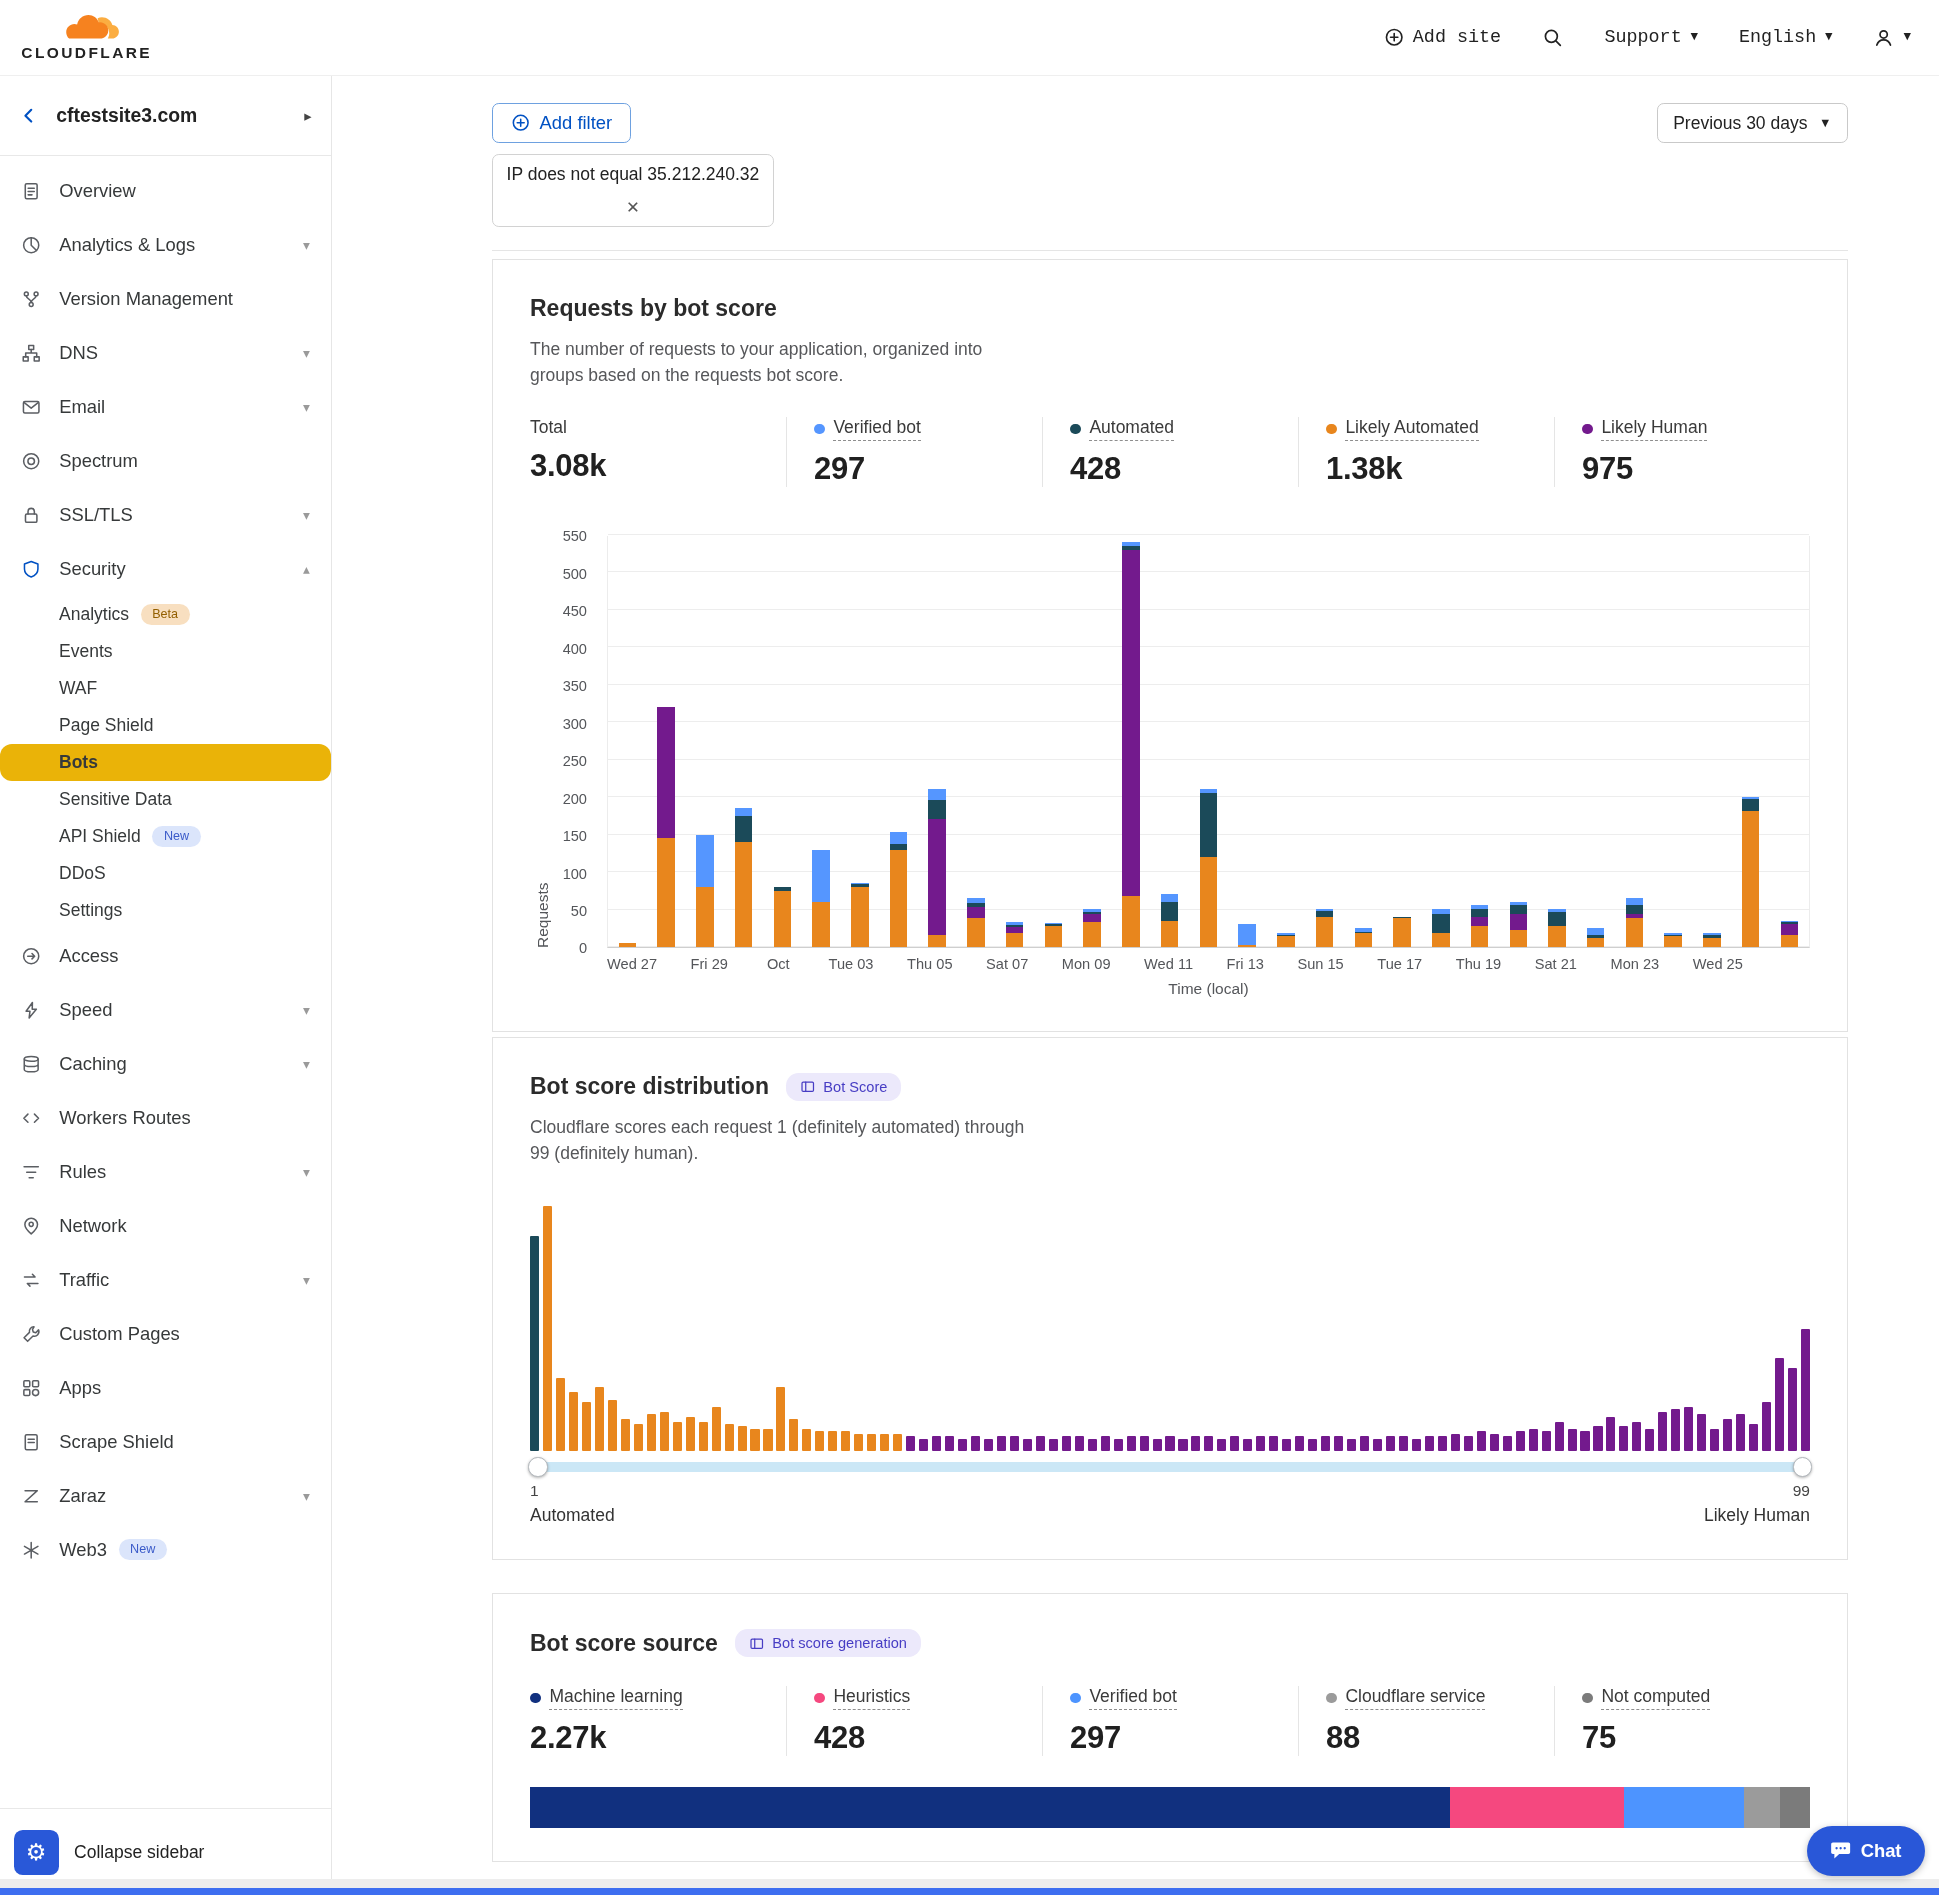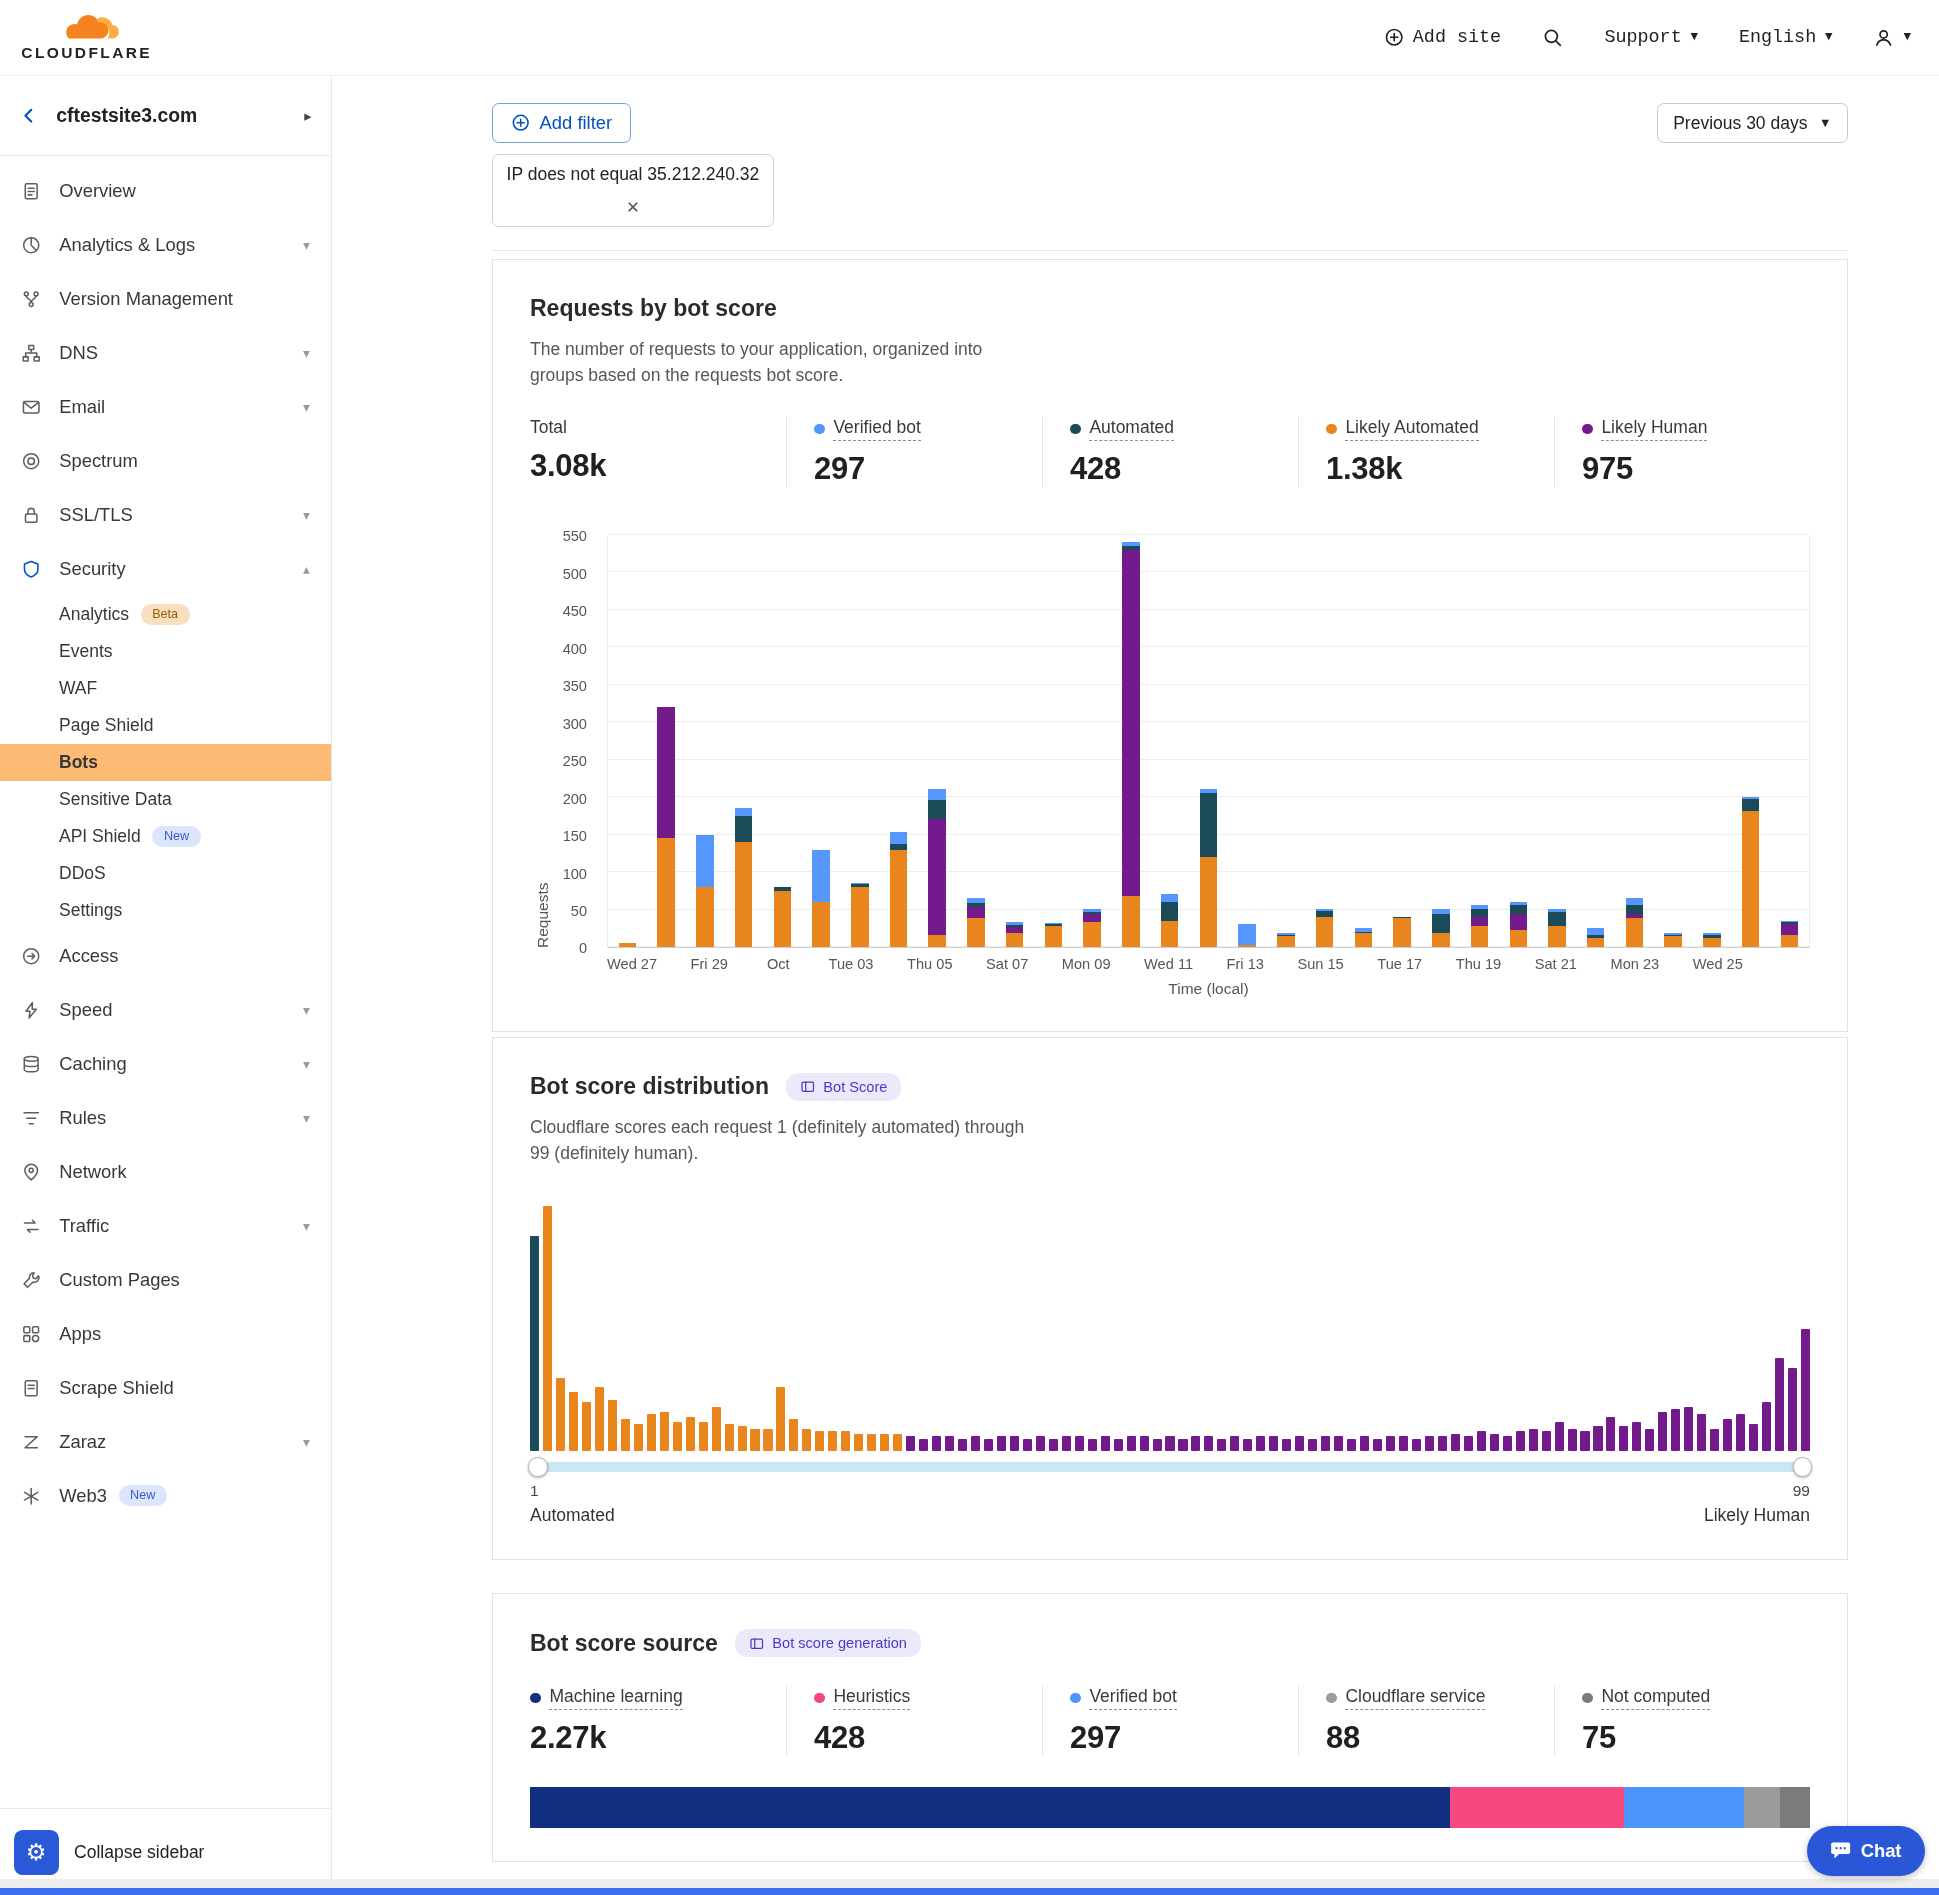--- a/index.html
+++ b/index.html
@@ -29,21 +29,21 @@
   .site-name{font-size:19.4px;font-weight:bold;color:#222;}
   .site-chev{margin-left:auto;color:#444;font-size:14.6px;cursor:pointer;}
   nav{padding-top:7.8px;}
   .nav-item{display:flex;align-items:center;padding:0 21.3px;height:54px;font-size:18.4px;color:#36393a;cursor:pointer;}
   .nav-item .nav-icon{width:20.4px;height:20.4px;margin-right:17.5px;color:#5b5e63;flex:0 0 20.4px;}
   .nav-item.blue-icon .nav-icon{color:#0051c3;}
   .nav-icon svg{width:20.4px;height:20.4px;fill:none;stroke:currentColor;stroke-width:1.5;stroke-linecap:round;stroke-linejoin:round;display:block;}
   .nav-label{flex:0 1 auto;}
   .chev{margin-left:auto;color:#9a9a9a;font-size:13.6px;}
   .nav-child{display:flex;align-items:center;padding:0 21.3px 0 59px;height:37px;font-size:17.5px;color:#36393a;cursor:pointer;}
-  .nav-child.active{background:#fdba74;font-weight:bold;}
+  .nav-child.active{background:#eab308;font-weight:bold;border-radius:12px;}
   .badge{margin-left:11.6px;font-size:12.6px;padding:2.9px 11.6px;border-radius:10.7px;line-height:1.2;}
   .badge.beta{background:#f8dfc0;color:#935f00;}
   .badge.new{background:#dbe5fb;color:#3b5bc9;}
   .sidebar-footer{position:absolute;bottom:0;left:0;width:100%;height:87px;border-top:1px solid #e8e8e8;
     display:flex;align-items:center;gap:15.5px;padding-left:13.6px;background:#fff;}
   .gear-btn{width:45px;height:45px;border-radius:8.7px;background:#2958d8;color:#fff;display:flex;
     align-items:center;justify-content:center;font-size:23px;cursor:pointer;}
   .collapse-label{font-size:17.5px;color:#222;cursor:pointer;}
 
   
@@ -311,20 +311,28 @@
                 <ellipse cx="10" cy="4.8" rx="6.8" ry="2.3"></ellipse>
                 <path d="M3.2 4.8v10.4c0 1.3 3 2.3 6.8 2.3s6.8-1 6.8-2.3V4.8M3.2 10c0 1.3 3 2.3 6.8 2.3s6.8-1 6.8-2.3"></path>
               </svg>
             </span>
             <span class="nav-label">Caching</span>
             <span class="chev">▾</span>
           </div>
           <div class="nav-item">
             <span class="nav-icon">
               <svg viewBox="0 0 20 20">
+                <path d="M6.8 6L2.8 10l4 4M13.2 6l4 4-4 4"></path>
+              </svg>
+            </span>
+            <span class="nav-label">Workers Routes</span>
+          </div>
+          <div class="nav-item">
+            <span class="nav-icon">
+              <svg viewBox="0 0 20 20">
                 <path d="M3 4.6h14M5.6 10h8.8M8 15.4h4"></path>
               </svg>
             </span>
             <span class="nav-label">Rules</span>
             <span class="chev">▾</span>
           </div>
           <div class="nav-item">
             <span class="nav-icon">
               <svg viewBox="0 0 20 20">
                 <path d="M10 17.6s-6.2-5.3-6.2-9.2a6.2 6.2 0 0 1 12.4 0c0 3.9-6.2 9.2-6.2 9.2z"></path>

